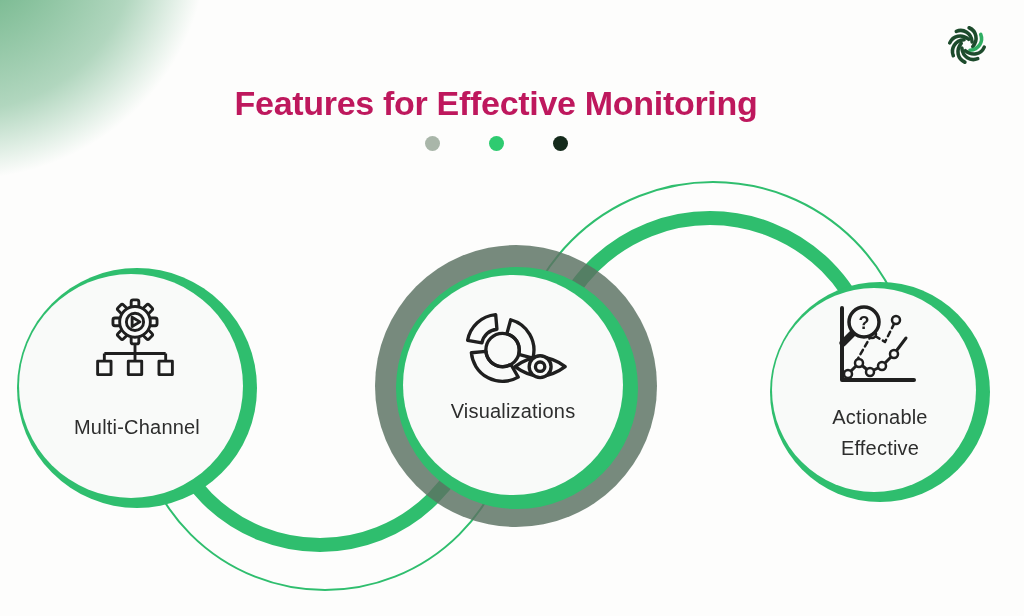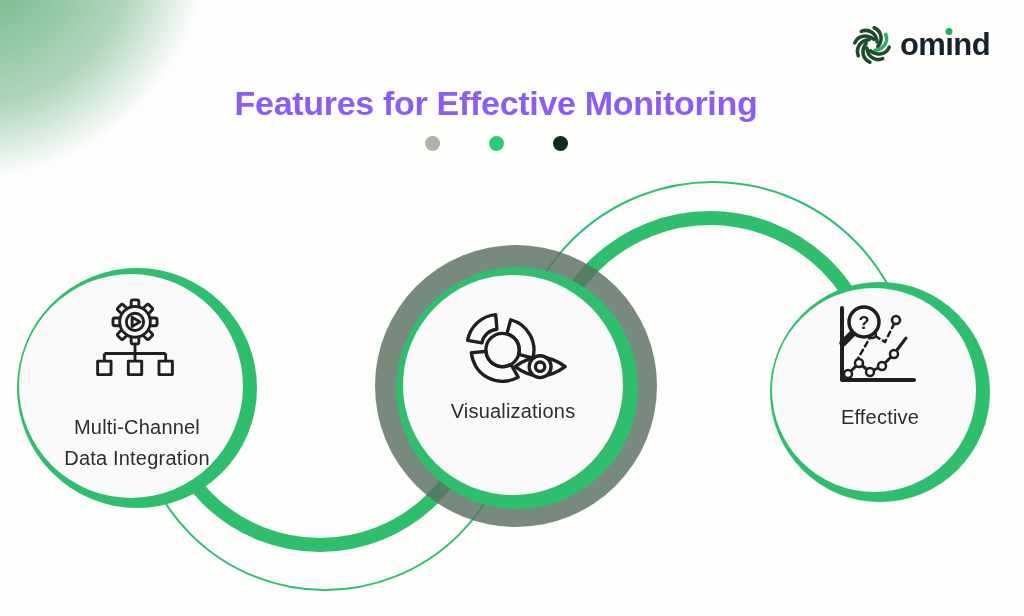--- a/index.html
+++ b/index.html
@@ -17,21 +17,21 @@
   .scene{position:absolute;left:0;top:0;}
   
   .logo{position:absolute;right:34px;top:22px;display:flex;align-items:center;gap:5px;}
   .logo-mark{width:46px;height:46px;}
   .logo-text{font-size:31px;font-weight:800;color:#17222a;letter-spacing:-0.6px;display:flex;align-items:baseline;}
   .logo-i-wrap{position:relative;display:inline-block;}
   .logo-dot{position:absolute;left:50%;top:1px;width:7px;height:7px;border-radius:50%;transform:translateX(-50%);}
   
   .title{
     position:absolute;left:0;top:84px;width:992px;margin:0;text-align:center;
-    font-size:34px;font-weight:800;color:#8b5cf6;letter-spacing:-0.3px;
+    font-size:34px;font-weight:800;color:#be185d;letter-spacing:-0.3px;
   }
   .dots{position:absolute;left:0;top:136px;width:992px;display:flex;justify-content:center;gap:49px;}
   .dot{width:15px;height:15px;border-radius:50%;}
   
   .feature-label{
     position:absolute;text-align:center;font-size:20px;color:#2d2d2d;
     line-height:31px;letter-spacing:0.2px;
   }
   .feature-label .line{display:block;}
   .ficon{position:absolute;}
@@ -72,28 +72,20 @@
       <path d="M 2 -16.5 C 9 -13.5 11 -5 5.5 1.5"></path>
       <path d="M 2 -16.5 C 9 -13.5 11 -5 5.5 1.5" transform="rotate(45)" stroke="#2fae62"></path>
       <path d="M 2 -16.5 C 9 -13.5 11 -5 5.5 1.5" transform="rotate(90)"></path>
       <path d="M 2 -16.5 C 9 -13.5 11 -5 5.5 1.5" transform="rotate(135)"></path>
       <path d="M 2 -16.5 C 9 -13.5 11 -5 5.5 1.5" transform="rotate(180)"></path>
       <path d="M 2 -16.5 C 9 -13.5 11 -5 5.5 1.5" transform="rotate(225)"></path>
       <path d="M 2 -16.5 C 9 -13.5 11 -5 5.5 1.5" transform="rotate(270)"></path>
       <path d="M 2 -16.5 C 9 -13.5 11 -5 5.5 1.5" transform="rotate(315)"></path>
     </g>
   </svg>
-  <span class="logo-text">
-    <span>om</span>
-    <span class="logo-i-wrap">
-      <span>ı</span>
-      <span class="logo-dot" style="background-color: rgb(41, 170, 94);"></span>
-    </span>
-    <span>nd</span>
-  </span>
 </div>
 
 <h1 class="title">Features for Effective Monitoring</h1>
 <div class="dots">
   <span class="dot" style="background-color: rgb(169, 182, 169);"></span>
   <span class="dot" style="background-color: rgb(46, 203, 112);"></span>
   <span class="dot" style="background-color: rgb(20, 42, 27);"></span>
 </div>
 
 <svg class="ficon icon-1" viewBox="0 0 96 104">
@@ -143,20 +135,20 @@
     <circle cx="60" cy="72" r="4" fill="#f9faf9" stroke-width="2.5"></circle>
     <circle cx="72" cy="60" r="4" fill="#f9faf9" stroke-width="2.5"></circle>
     <path d="M 30.5 39.5 L 21 49" stroke-width="7"></path>
     <circle cx="42" cy="28" r="15" fill="#f9faf9" stroke-width="3.5"></circle>
     <text x="42" y="34.5" text-anchor="middle" font-size="18" font-weight="bold" fill="#1f1f1f" stroke="none">?</text>
   </g>
 </svg>
 
 <div class="feature-label label-1">
   <span class="line">Multi-Channel</span>
-  <span class="line">Data Integration</span>
 </div>
 <div class="feature-label label-2">
   <span class="line">Visualizations</span>
 </div>
 <div class="feature-label label-3">
+  <span class="line">Actionable</span>
   <span class="line">Effective</span>
 </div>
 
 </body></html>

